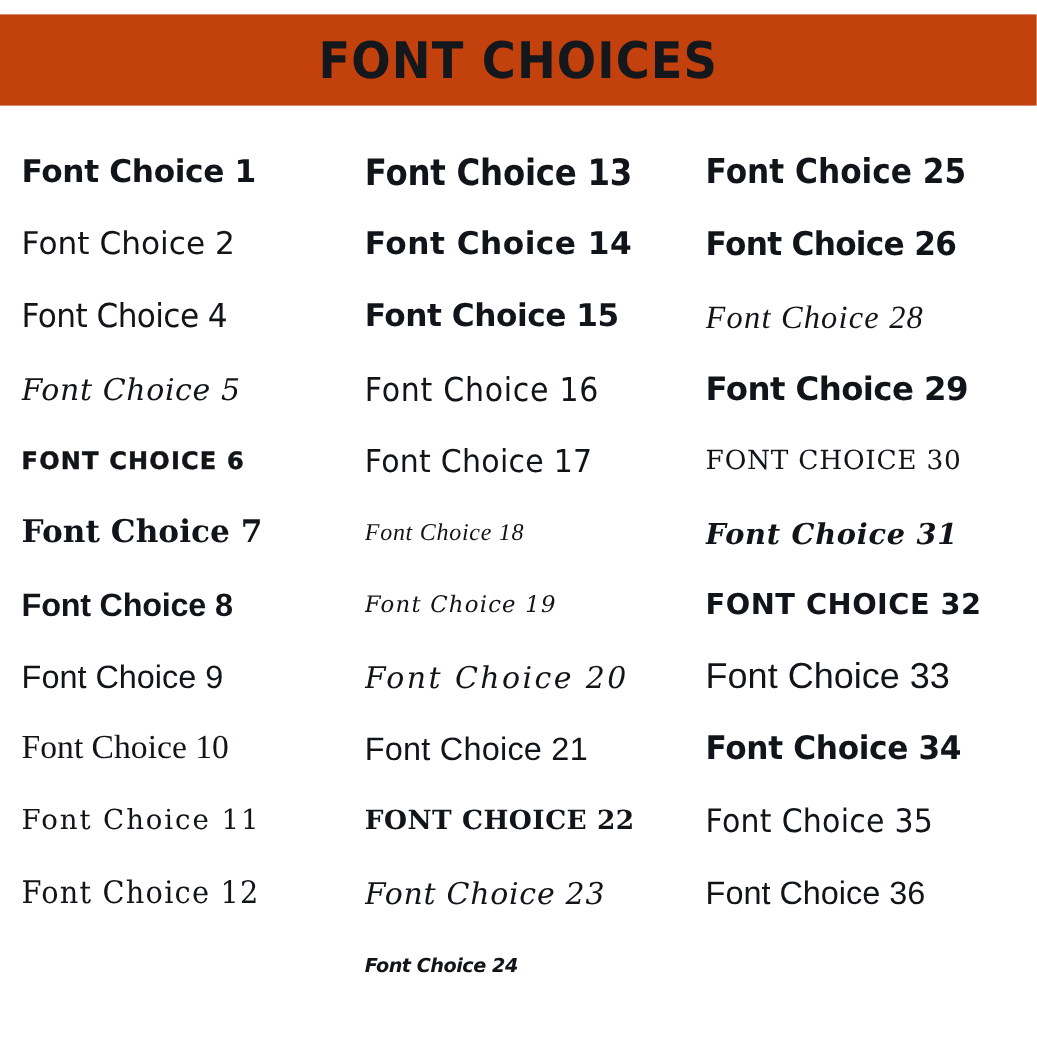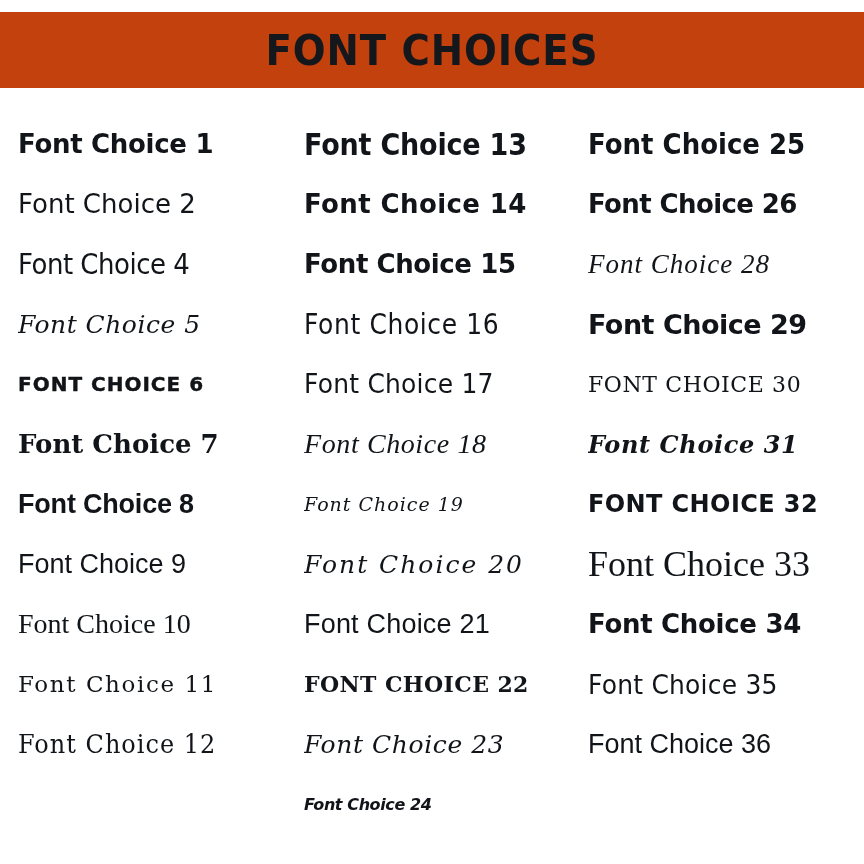--- a/index.html
+++ b/index.html
@@ -80,37 +80,37 @@
   .s9  { font-family: "Liberation Sans", sans-serif; font-weight: normal; font-size: 27px; }
   .s10 { font-family: "Liberation Serif", serif; font-size: 28px; }
   .s11 { font-family: "DejaVu Serif", serif; font-size: 23px; letter-spacing: 1.6px; }
   .s12 { font-family: "DejaVu Serif", serif; font-size: 24px; letter-spacing: 1px; transform: scaleY(1.08); }
 
   .s13 { font-family: "DejaVu Sans", sans-serif; font-weight: bold; font-size: 27px; transform: scaleY(1.12); letter-spacing: -0.2px; }
   .s14 { font-family: "DejaVu Sans", sans-serif; font-weight: bold; font-size: 26px; letter-spacing: 0.4px; }
   .s15 { font-family: "DejaVu Sans", sans-serif; font-weight: bold; font-size: 26px; letter-spacing: -0.4px; }
   .s16 { font-family: "DejaVu Sans", sans-serif; font-size: 25px; letter-spacing: 0.6px; transform: scaleY(1.1); }
   .s17 { font-family: "DejaVu Sans", sans-serif; font-size: 25px; letter-spacing: 0.2px; transform: scaleY(1.05); }
-  .s18 { font-family: "Liberation Serif", serif; font-style: italic; font-size: 28px; letter-spacing: 0.6px; }
+  .s18 { font-family: "Liberation Serif", serif; font-style: italic; font-size: 20px; letter-spacing: 0.6px; }
   .s19 { font-family: "DejaVu Serif", serif; font-style: italic; font-size: 19px; letter-spacing: 1px; }
   .s20 { font-family: "DejaVu Serif", serif; font-style: italic; font-size: 25px; letter-spacing: 2px; }
   .s21 { font-family: "Liberation Sans", sans-serif; font-size: 27px; letter-spacing: 0.2px; }
   .s22 { font-family: "DejaVu Serif", serif; font-weight: bold; font-size: 22px; text-transform: uppercase; letter-spacing: 0.4px; }
   .s23 { font-family: "DejaVu Serif", serif; font-style: italic; font-size: 25px; letter-spacing: 0.6px; }
   .s24 { font-family: "DejaVu Sans", sans-serif; font-weight: bold; font-style: italic; font-size: 16px; letter-spacing: -0.4px; }
 
   .s25 { font-family: "DejaVu Sans", sans-serif; font-weight: bold; font-size: 26px; transform: scaleY(1.1); }
   .s26 { font-family: "DejaVu Sans", sans-serif; font-weight: bold; font-size: 26px; letter-spacing: -0.6px; transform: scaleY(1.05); }
   .s27 { font-family: "DejaVu Serif", serif; font-style: italic; font-size: 24px; letter-spacing: 1.4px; }
   .s28 { font-family: "Liberation Serif", serif; font-style: italic; font-size: 27px; letter-spacing: 1px; }
   .s29 { font-family: "DejaVu Sans", sans-serif; font-weight: bold; font-size: 27px; letter-spacing: -0.5px; }
   .s30 { font-family: "DejaVu Serif", serif; font-size: 22px; text-transform: uppercase; letter-spacing: 0.6px; }
   .s31 { font-family: "DejaVu Serif", serif; font-weight: bold; font-style: italic; font-size: 24px; letter-spacing: 0.6px; }
   .s32 { font-family: "DejaVu Sans", sans-serif; font-weight: bold; font-size: 24px; text-transform: uppercase; letter-spacing: 0.4px; }
-  .s33 { font-family: Liberation Serif, serif; font-size: 36px; }
+  .s33 { font-family: Liberation Sans, sans-serif; font-size: 30px; }
   .s34 { font-family: "DejaVu Sans", sans-serif; font-weight: bold; font-size: 26px; letter-spacing: -0.3px; transform: scaleY(1.04); }
   .s35 { font-family: "DejaVu Sans", sans-serif; font-size: 25px; letter-spacing: 0.2px; transform: scaleY(1.08); }
   .s36 { font-family: "Liberation Sans", sans-serif; font-size: 27px; }
 </style>
 </head>
 <body>
 
 <div class="page">
 
   <div class="header-band">

